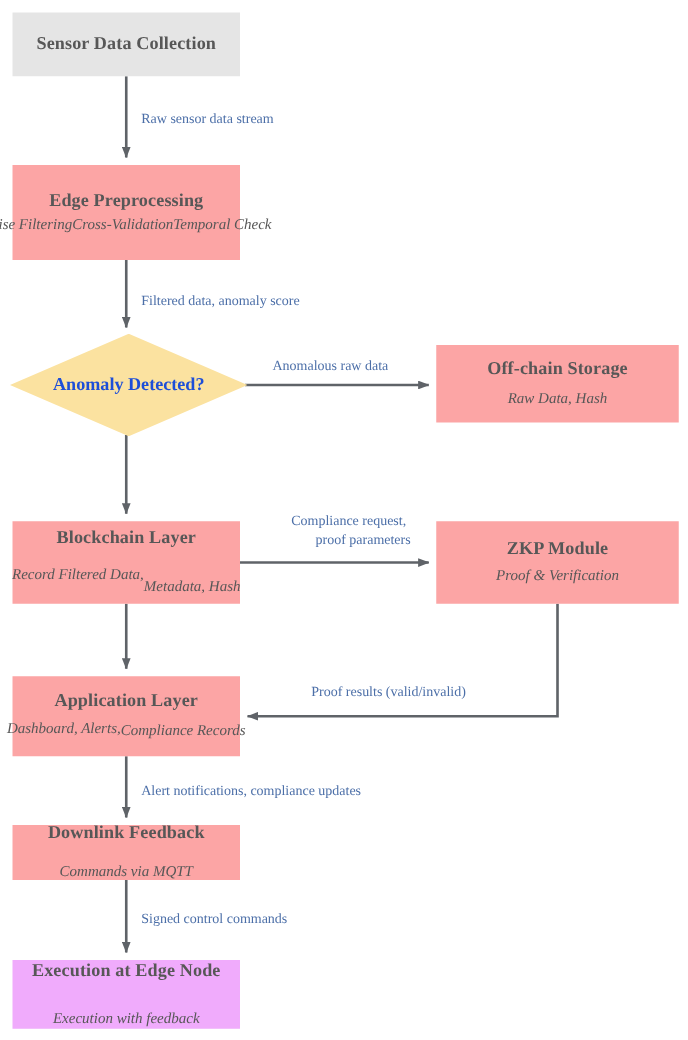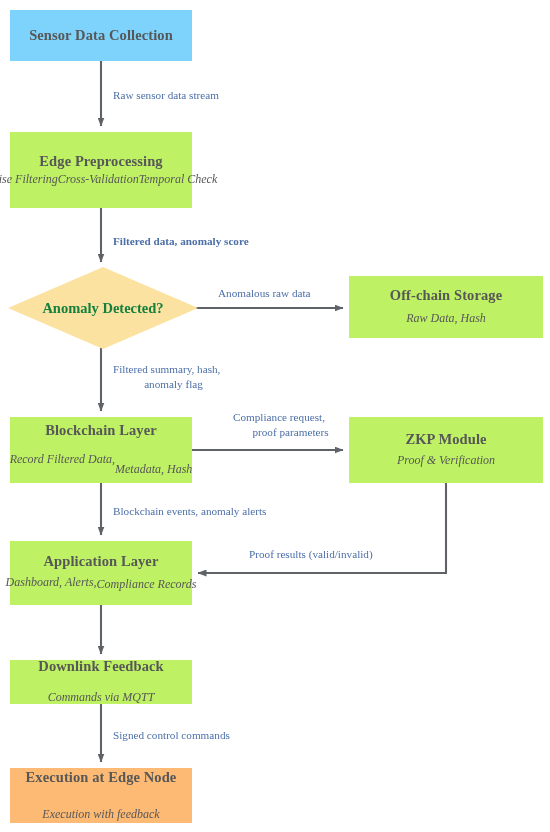--- a/index.html
+++ b/index.html
@@ -51,23 +51,23 @@
     line-height: 1.45;
     color: #575757;
     white-space: nowrap;
   }
   .node-sub-group {
     display: flex;
     flex-direction: row;
     align-items: center;
     margin-top: 1px;
   }
-  .fill-strong { background: #7dd3fc; }
-  .fill-soft   { background: #bef264; text-align: center; }
-  .fill-mid    { background: #fdba74; }
+  .fill-strong { background: #e5e5e5; }
+  .fill-soft   { background: #fca5a5; text-align: center; }
+  .fill-mid    { background: #f0abfc; }
 
   .diamond-wrap {
     position: absolute;
   }
   .diamond-shape {
     position: absolute;
     left: 0; top: 0;
     width: 100%;
     height: 100%;
     background: #fbe2a0;
@@ -76,21 +76,21 @@
   .diamond-label {
     position: absolute;
     left: 0; top: 0;
     width: 100%;
     height: 100%;
     display: flex;
     align-items: center;
     justify-content: center;
     font-weight: bold;
     font-size: 14.5px;
-    color: #15803d;
+    color: #1d4ed8;
     white-space: nowrap;
   }
   .edge-label {
     position: absolute;
     color: #4c6fa8;
     font-size: 11.2px;
     line-height: 1.35;
     white-space: nowrap;
     font-family: "Liberation Serif", "DejaVu Serif", serif;
   }
@@ -184,34 +184,30 @@
 
   <div class="node fill-mid" style="left:10px; top:768px; width:182px; height:55px;">
     <div class="node-title">Execution at Edge Node</div>
     <div class="node-sub-group" style="margin-top:20px;">
       <div class="node-sub">Execution with feedback</div>
     </div>
   </div>
 
   <div class="edge-label" style="left:113px; top:88px;">Raw sensor data stream</div>
 
-  <div class="edge-label" style="left:113px; top:234px;font-weight:bold;">Filtered data, anomaly score</div>
+  <div class="edge-label" style="left:113px; top:234px;">Filtered data, anomaly score</div>
 
   <div class="edge-label" style="left:218px; top:286px;">Anomalous raw data</div>
 
-  <div class="edge-label two-line" style="left:113px; top:362px; width:150px; text-align:left;">
-    <div>Filtered summary, hash,</div>
-    <div style="text-align:center; width:121px;">anomaly flag</div>
-  </div>
 
   <div class="edge-label two-line" style="left:222px; top:410px; width:160px; text-align:left;margin-left:11px;">
     <div>Compliance request,</div>
     <div style="text-align:center; width:115px;">proof parameters</div>
   </div>
 
-  <div class="edge-label" style="left:113px; top:504px;">Blockchain events, anomaly alerts</div>
 
   <div class="edge-label" style="left:249px; top:547px;">Proof results (valid/invalid)</div>
 
+  <div class="edge-label" style="left:113px; top:626px;">Alert notifications, compliance updates</div>
 
   <div class="edge-label" style="left:113px; top:728px;">Signed control commands</div>
 
 </div>
 
 </body></html>

